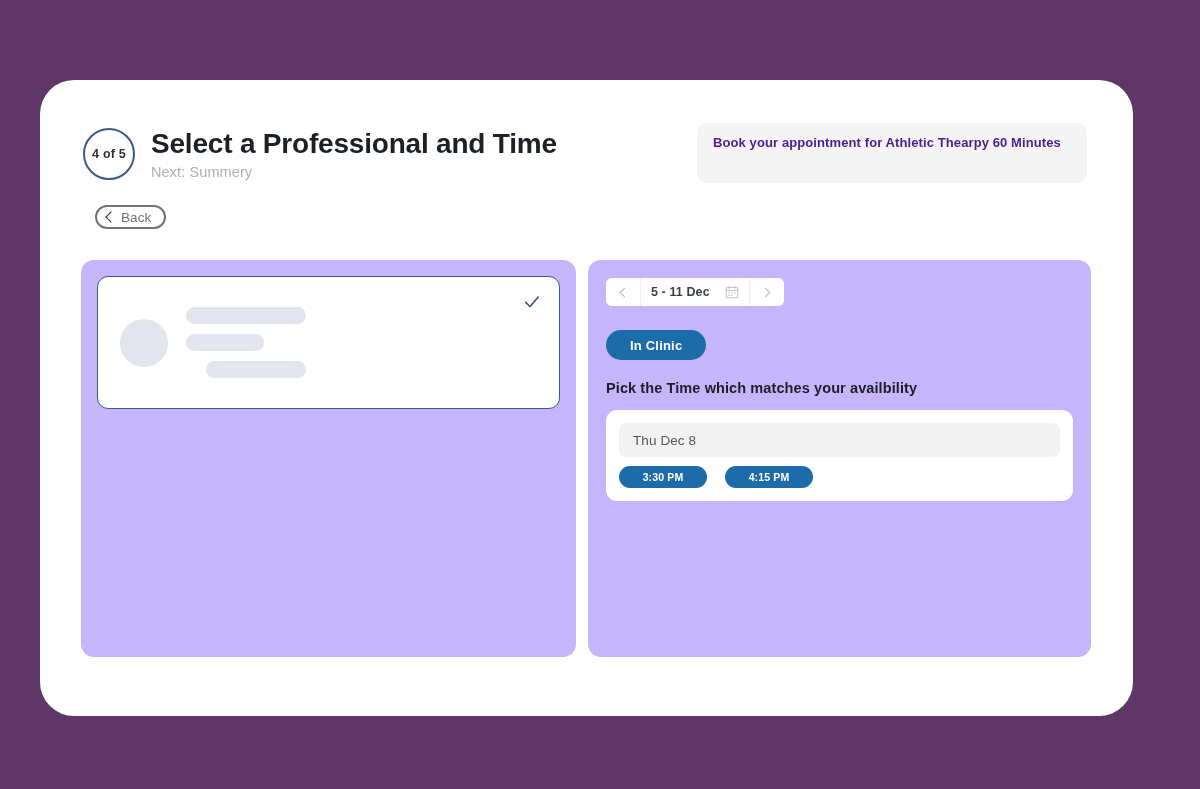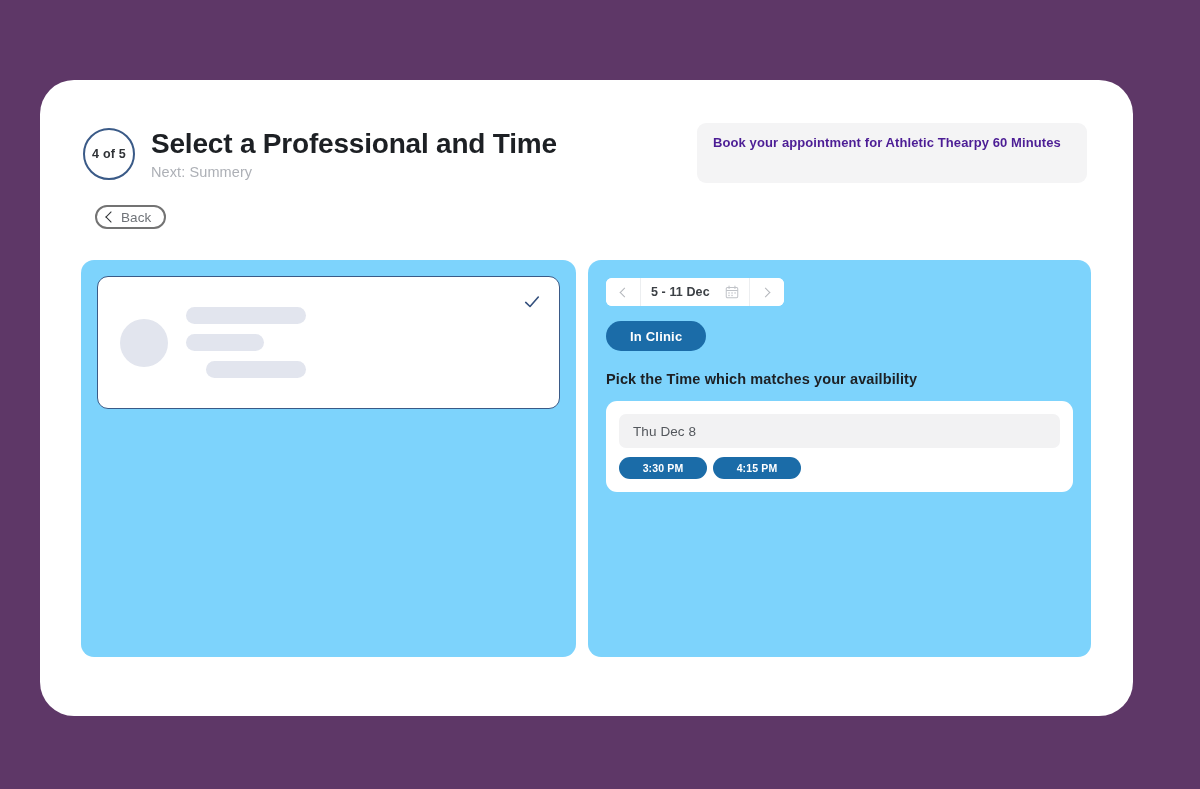--- a/index.html
+++ b/index.html
@@ -130,21 +130,21 @@
   .panels {
     position: absolute;
     left: 41px;
     top: 180px;
     width: 1010px;
     display: flex;
     gap: 12px;
   }
 
   .panel {
-    background: #7dd3fc;
+    background: #c4b5fd;
     border-radius: 13px;
   }
 
   .panel-left {
     width: 495px;
     height: 397px;
     padding: 16px;
   }
 
   .panel-right {
@@ -239,21 +239,21 @@
   }
 
   .date-range-label {
     font-size: 12.5px;
     font-weight: 700;
     color: #3c4045;
     letter-spacing: .1px;
   }
 
   
-  .mode-tabs { margin-top: 15px; }
+  .mode-tabs { margin-top: 24px; }
 
   .mode-pill {
     display: inline-flex;
     align-items: center;
     justify-content: center;
     height: 30px;
     padding: 0 24px;
     background: #1b6ca8;
     color: #ffffff;
     border-radius: 16px;
@@ -288,21 +288,21 @@
     padding: 0 14px;
     font-size: 13.5px;
     color: #53575c;
     letter-spacing: .1px;
   }
 
   .slot-rows { margin: 9px 0 0 0; }
 
   .slot-row {
     display: flex;
-    gap: 6px;
+    gap: 18px;
     margin-bottom: 6px;
     flex-wrap: wrap;
   }
   .slot-row:last-child { margin-bottom: 0; }
 
   .slot-chip {
     height: 22px;
     min-width: 88px;
     padding: 0 12px;
     background: #1b6ca8;

